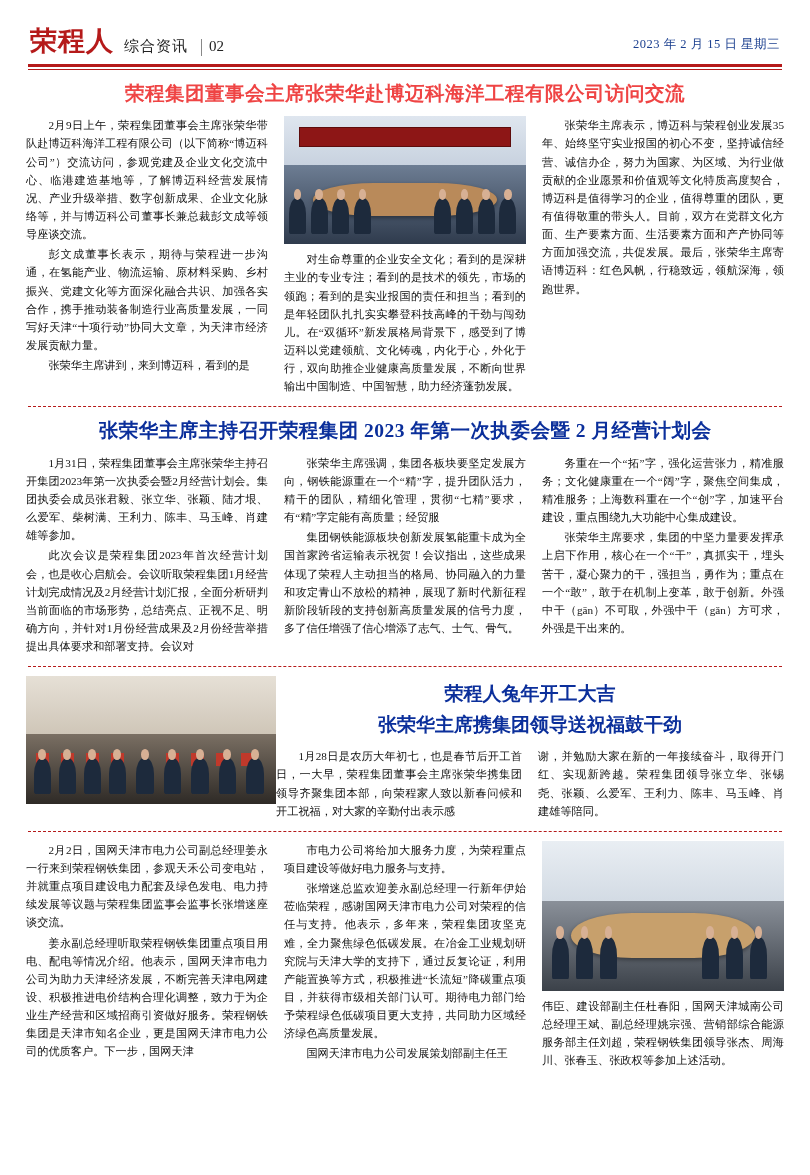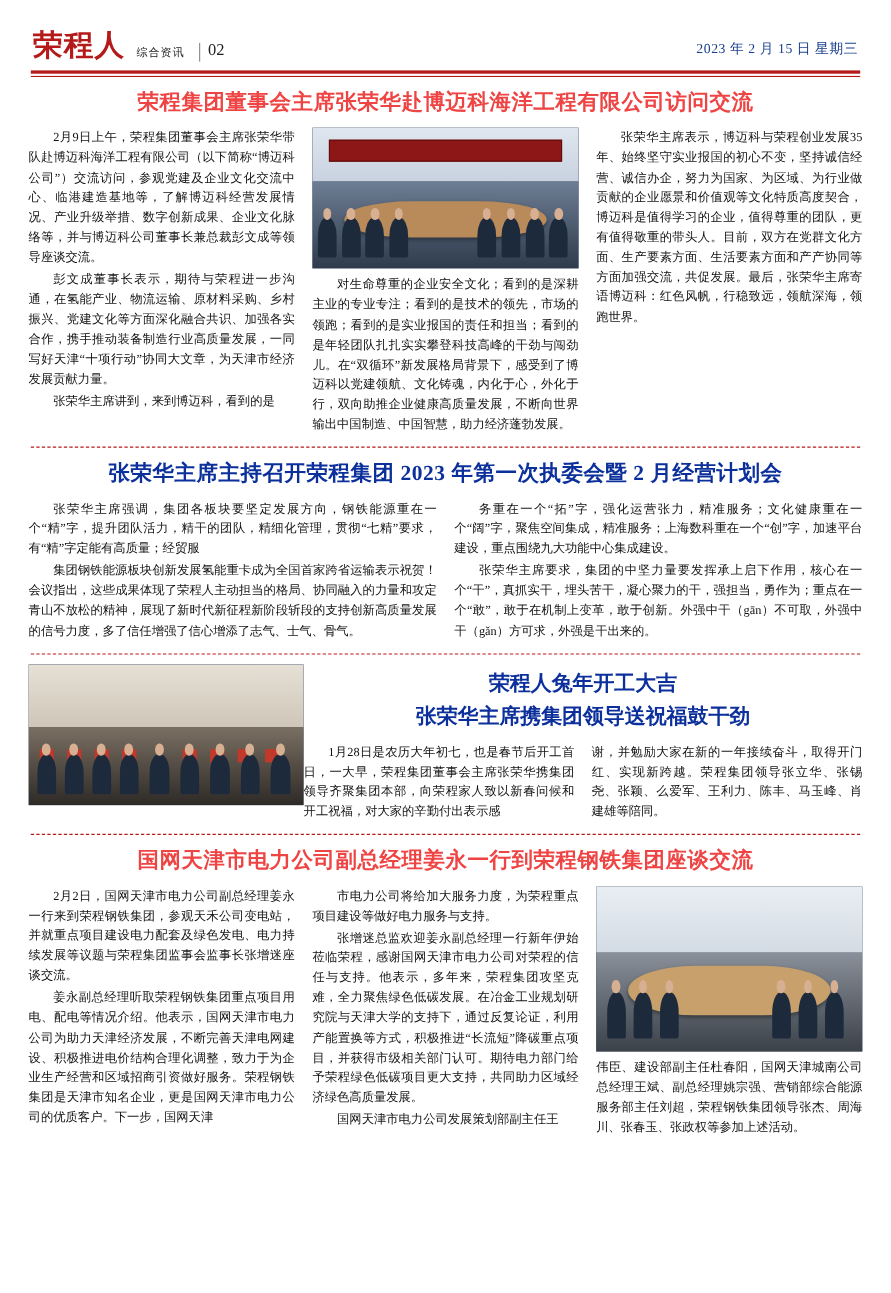--- a/index.html
+++ b/index.html
@@ -29,21 +29,21 @@
   .logo {
     font-family: "Liberation Serif", serif;
     font-size: 27px;
     font-weight: bold;
     color: #b51a1a;
     letter-spacing: 1px;
     line-height: 1;
     padding-bottom: 1px;
   }
   .section-name {
-    font-size: 10px;
+    font-size: 15px;
     color: #222;
     line-height: 1;
     padding-bottom: 2px;
     letter-spacing: 1px;
   }
   .section-num {
     font-size: 15px;
     color: #222;
     line-height: 1;
     padding-bottom: 2px;
@@ -176,20 +176,24 @@
       </div>
     </div>
   </div>
 
   <div class="dashed"></div>
 
   <div>
     <div class="headline">张荣华主席主持召开荣程集团 2023 年第一次执委会暨 2 月经营计划会</div>
     <div class="cols3">
       <div class="col">
+        <p class="ptext">1月31日，荣程集团董事会主席张荣华主持召开集团2023年第一次执委会暨2月经营计划会。集团执委会成员张君毅、张立华、张颖、陆才垠、么爱军、柴树满、王利力、陈丰、马玉峰、肖建雄等参加。</p>
+        <p class="ptext">此次会议是荣程集团2023年首次经营计划会，也是收心启航会。会议听取荣程集团1月经营计划完成情况及2月经营计划汇报，全面分析研判当前面临的市场形势，总结亮点、正视不足、明确方向，并针对1月份经营成果及2月份经营举措提出具体要求和部署支持。会议对</p>
+      </div>
+      <div class="col">
         <p class="ptext">张荣华主席强调，集团各板块要坚定发展方向，钢铁能源重在一个“精”字，提升团队活力，精干的团队，精细化管理，贯彻“七精”要求，有“精”字定能有高质量；经贸服</p>
         <p class="ptext">集团钢铁能源板块创新发展氢能重卡成为全国首家跨省运输表示祝贺！会议指出，这些成果体现了荣程人主动担当的格局、协同融入的力量和攻定青山不放松的精神，展现了新时代新征程新阶段斩段的支持创新高质量发展的信号力度，多了信任增强了信心增添了志气、士气、骨气。</p>
       </div>
       <div class="col">
         <p class="ptext">务重在一个“拓”字，强化运营张力，精准服务；文化健康重在一个“阔”字，聚焦空间集成，精准服务；上海数科重在一个“创”字，加速平台建设，重点围绕九大功能中心集成建设。</p>
         <p class="ptext">张荣华主席要求，集团的中坚力量要发挥承上启下作用，核心在一个“干”，真抓实干，埋头苦干，凝心聚力的干，强担当，勇作为；重点在一个“敢”，敢于在机制上变革，敢于创新。外强中干（gān）不可取，外强中干（gǎn）方可求，外强是干出来的。</p>
       </div>
     </div>
   </div>
 
@@ -235,21 +239,20 @@
             <p class="ptext" style="text-indent:0">谢，并勉励大家在新的一年接续奋斗，取得开门红、实现新跨越。荣程集团领导张立华、张锡尧、张颖、么爱军、王利力、陈丰、马玉峰、肖建雄等陪同。</p>
           </div>
         </div>
       </div>
     </div>
   </div>
 
   <div class="dashed"></div>
 
   <div>
-    <div class="headline red">国网天津市电力公司副总经理姜永一行到荣程钢铁集团座谈交流</div>
     <div class="cols3">
       <div class="col">
         <p class="ptext">2月2日，国网天津市电力公司副总经理姜永一行来到荣程钢铁集团，参观天禾公司变电站，并就重点项目建设电力配套及绿色发电、电力持续发展等议题与荣程集团监事会监事长张增迷座谈交流。</p>
         <p class="ptext">姜永副总经理听取荣程钢铁集团重点项目用电、配电等情况介绍。他表示，国网天津市电力公司为助力天津经济发展，不断完善天津电网建设、积极推进电价结构合理化调整，致力于为企业生产经营和区域招商引资做好服务。荣程钢铁集团是天津市知名企业，更是国网天津市电力公司的优质客户。下一步，国网天津</p>
       </div>
       <div class="col">
         <p class="ptext">市电力公司将给加大服务力度，为荣程重点项目建设等做好电力服务与支持。</p>
         <p class="ptext">张增迷总监欢迎姜永副总经理一行新年伊始莅临荣程，感谢国网天津市电力公司对荣程的信任与支持。他表示，多年来，荣程集团攻坚克难，全力聚焦绿色低碳发展。在冶金工业规划研究院与天津大学的支持下，通过反复论证，利用产能置换等方式，积极推进“长流短”降碳重点项目，并获得市级相关部门认可。期待电力部门给予荣程绿色低碳项目更大支持，共同助力区域经济绿色高质量发展。</p>
         <p class="ptext">国网天津市电力公司发展策划部副主任王</p>
       </div>

